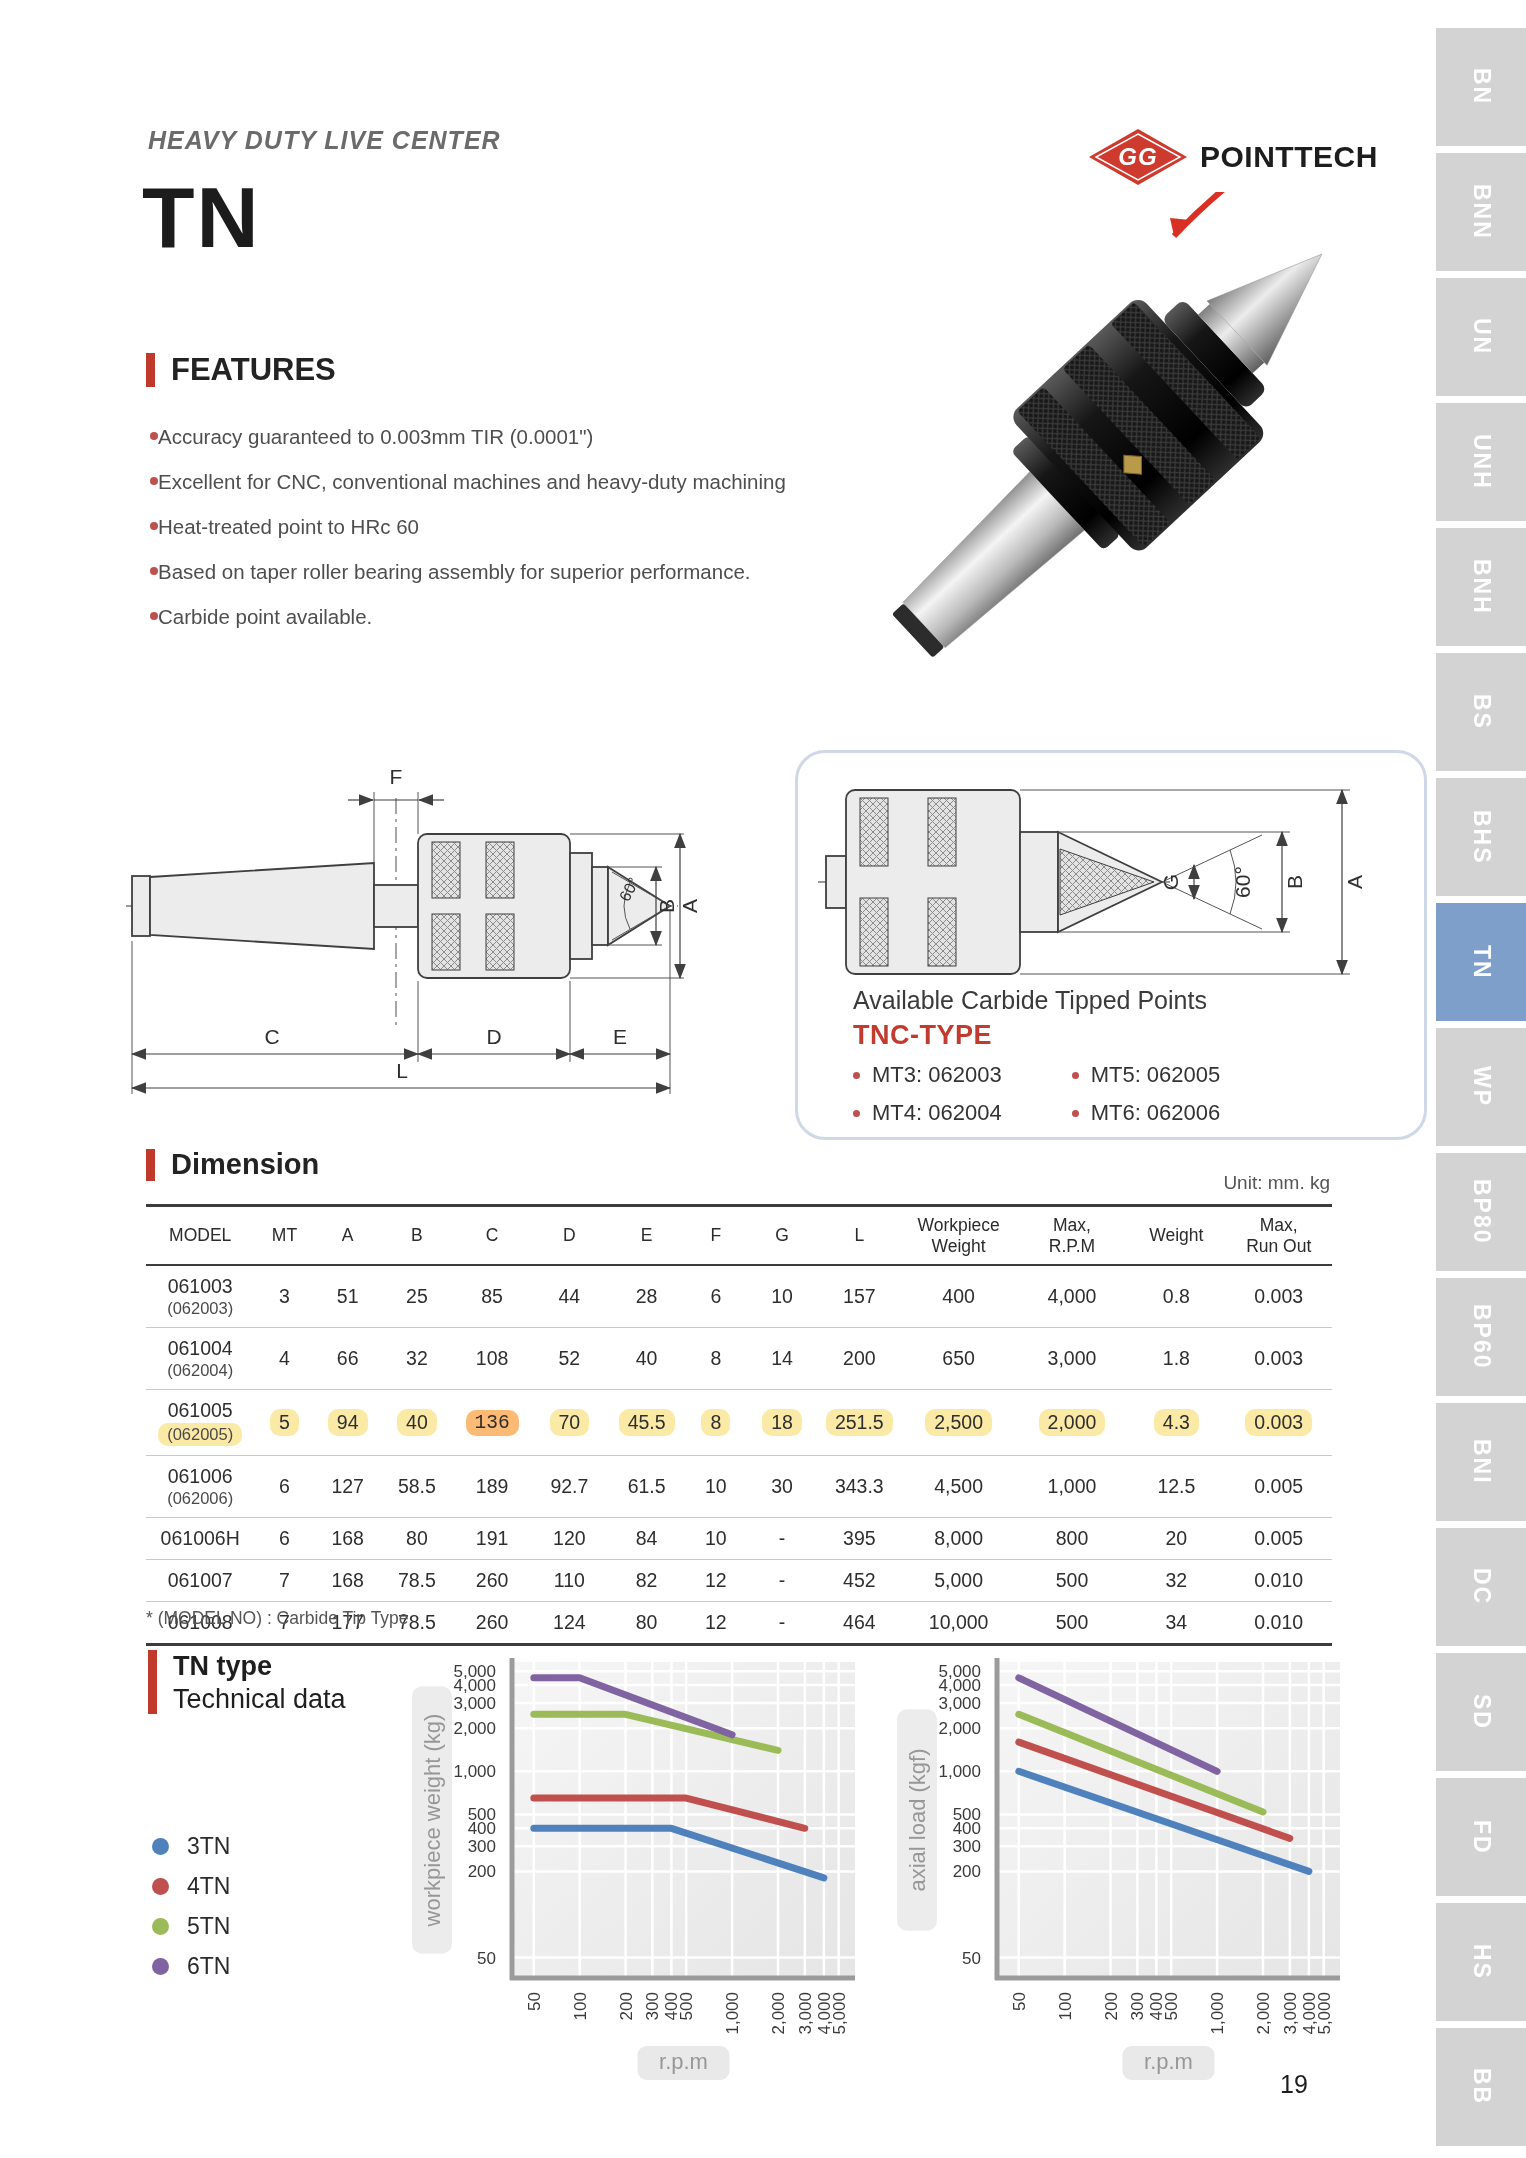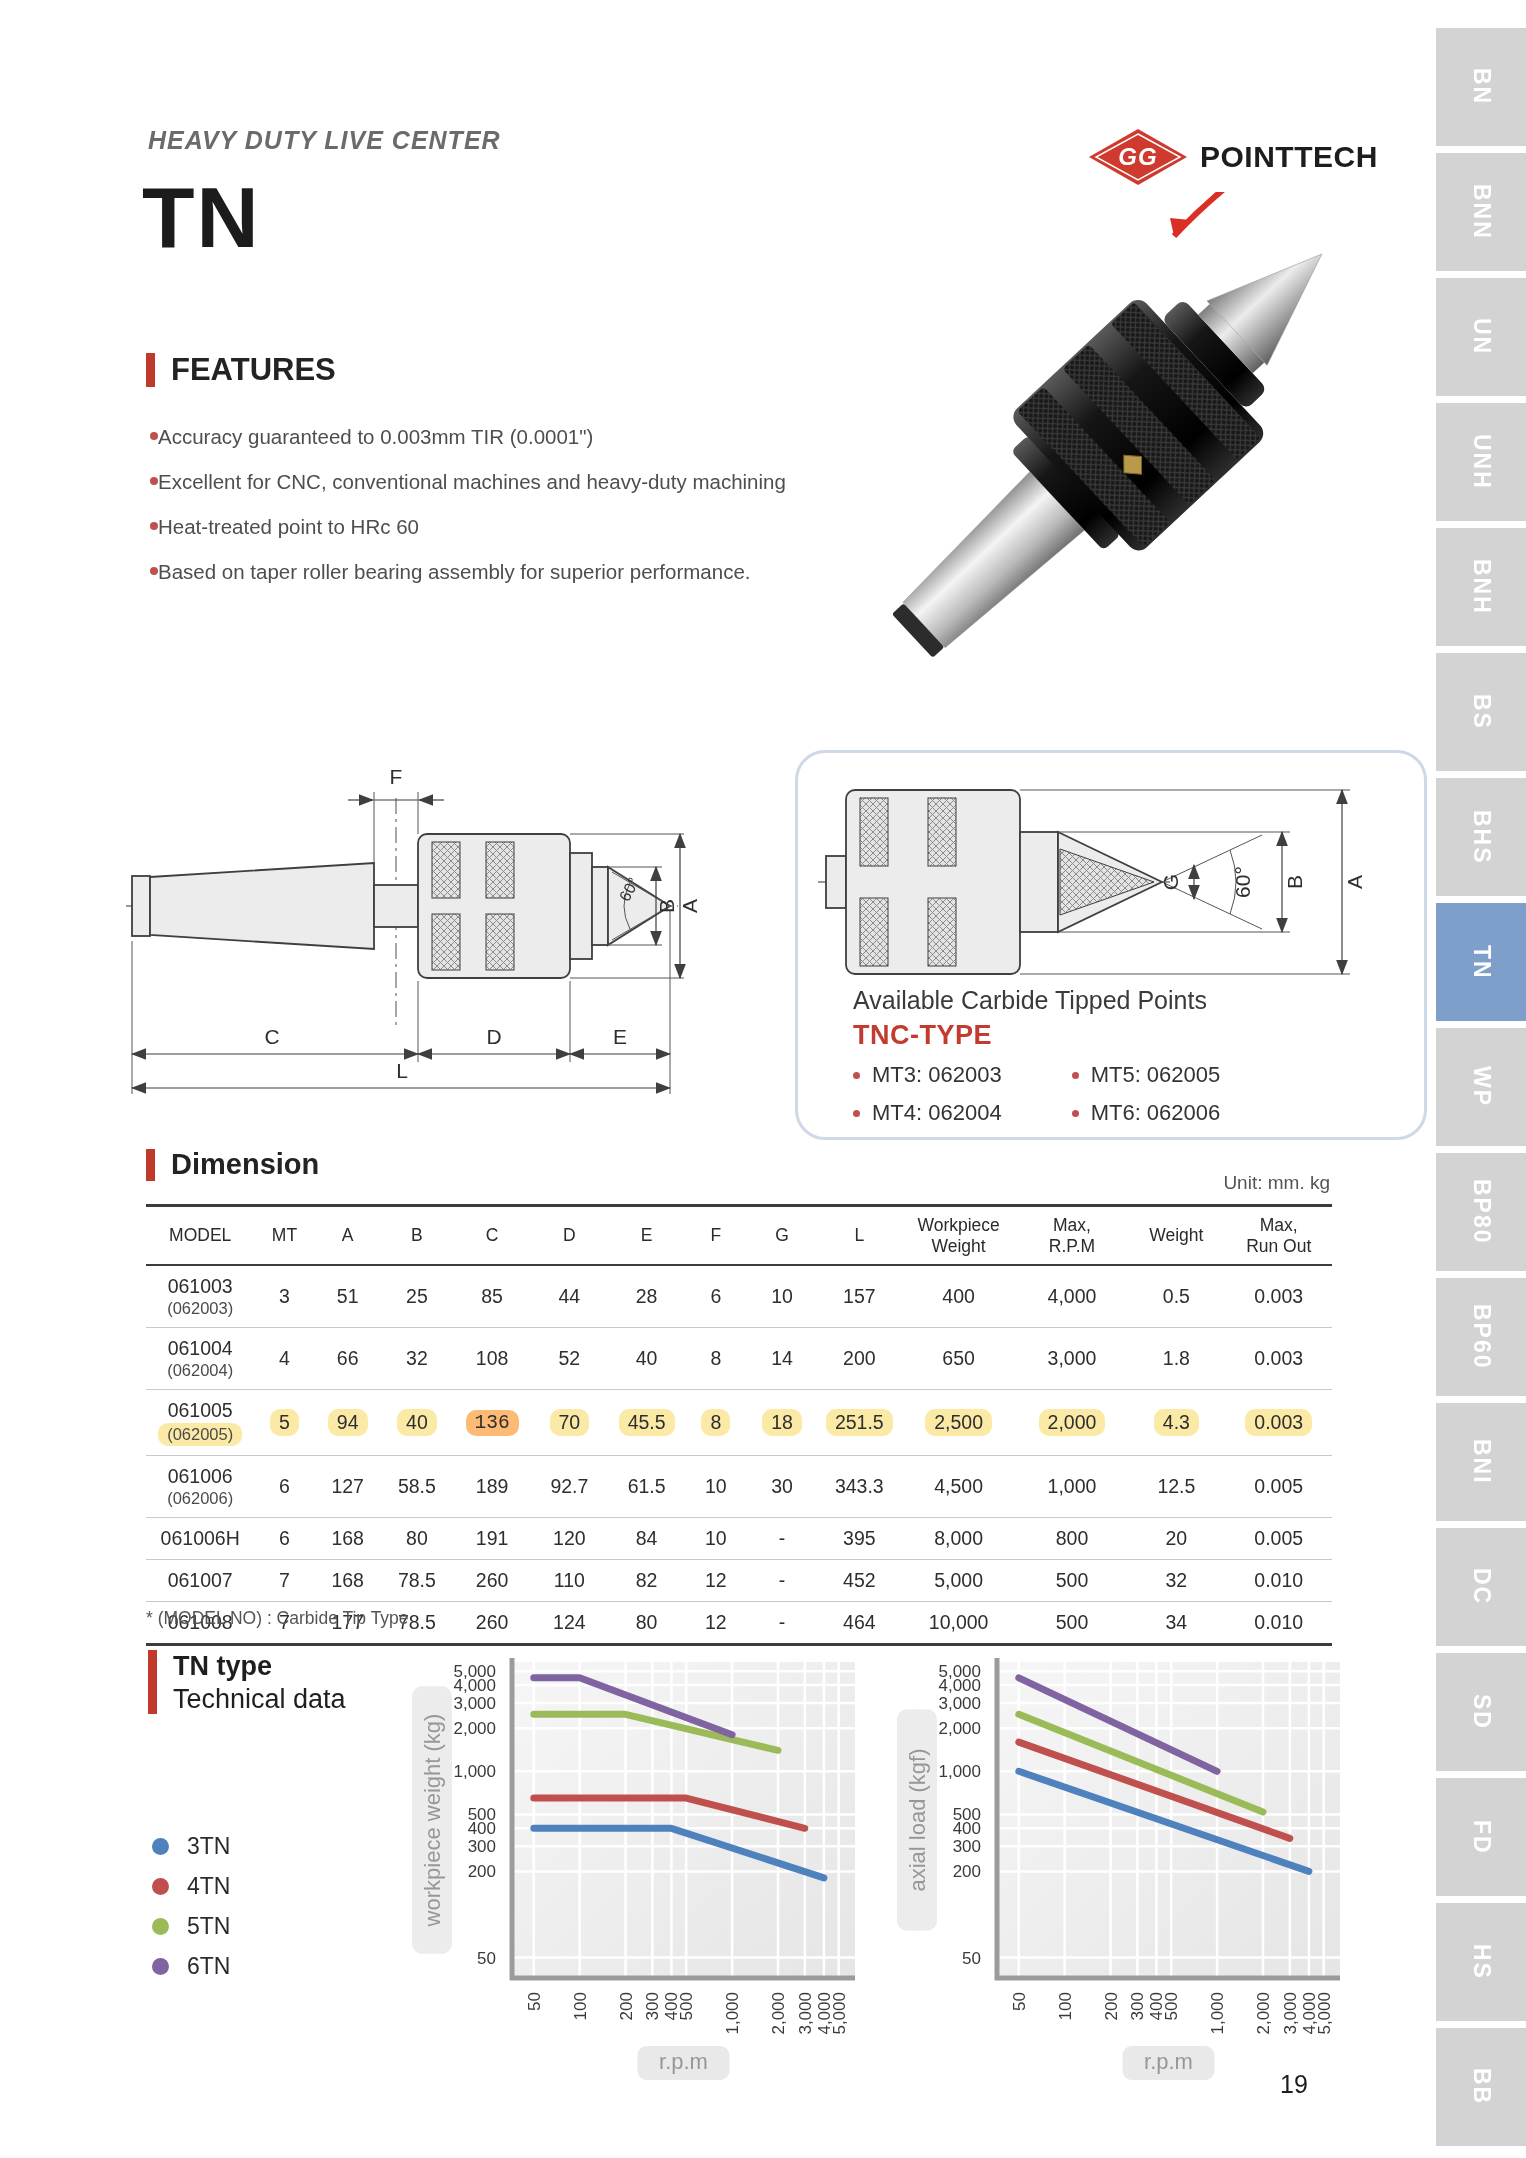--- a/index.html
+++ b/index.html
@@ -154,20 +154,24 @@
         <span>Excellent for CNC, conventional machines and heavy-duty machining</span>
       </li>
       <li>
         <span class="f-dot"></span>
         <span>Heat-treated point to HRc 60</span>
       </li>
       <li>
         <span class="f-dot"></span>
         <span>Based on taper roller bearing assembly for superior performance.</span>
       </li>
+      <li>
+        <span class="f-dot"></span>
+        <span>Carbide point available.</span>
+      </li>
     </ul>
 
   <svg class="abs" style="left:856px;top:192px" width="500" height="520" viewBox="0 0 500 520">
     <g transform="translate(245 268) rotate(-43)">
       <rect x="-258" y="-30" width="16" height="60" rx="3" fill="#2c2c2c"></rect>
       <polygon points="-242,-31 -60,-40 -60,40 -242,31" fill="url(#metal)" stroke="#9a9a9a" stroke-width="0.5"></polygon>
       <rect x="-60" y="-68" width="24" height="136" rx="6" fill="url(#darkg)"></rect>
       <rect x="-38" y="-95" width="178" height="190" rx="12" fill="url(#darkg)"></rect>
       <rect x="-28" y="-93" width="36" height="186" rx="4" fill="url(#knurlD)"></rect>
       <rect x="34" y="-93" width="36" height="186" rx="4" fill="url(#knurlD)"></rect>
@@ -308,21 +312,21 @@
           <td>51</td>
           <td>25</td>
           <td>85</td>
           <td>44</td>
           <td>28</td>
           <td>6</td>
           <td>10</td>
           <td>157</td>
           <td>400</td>
           <td>4,000</td>
-          <td>0.5</td>
+          <td>0.8</td>
           <td>0.003</td>
         </tr>
         <tr>
           <td>
             <div class="m-main">061004</div>
             <div class="m-sub">(062004)</div>
           </td>
           <td>4</td>
           <td>66</td>
           <td>32</td>

